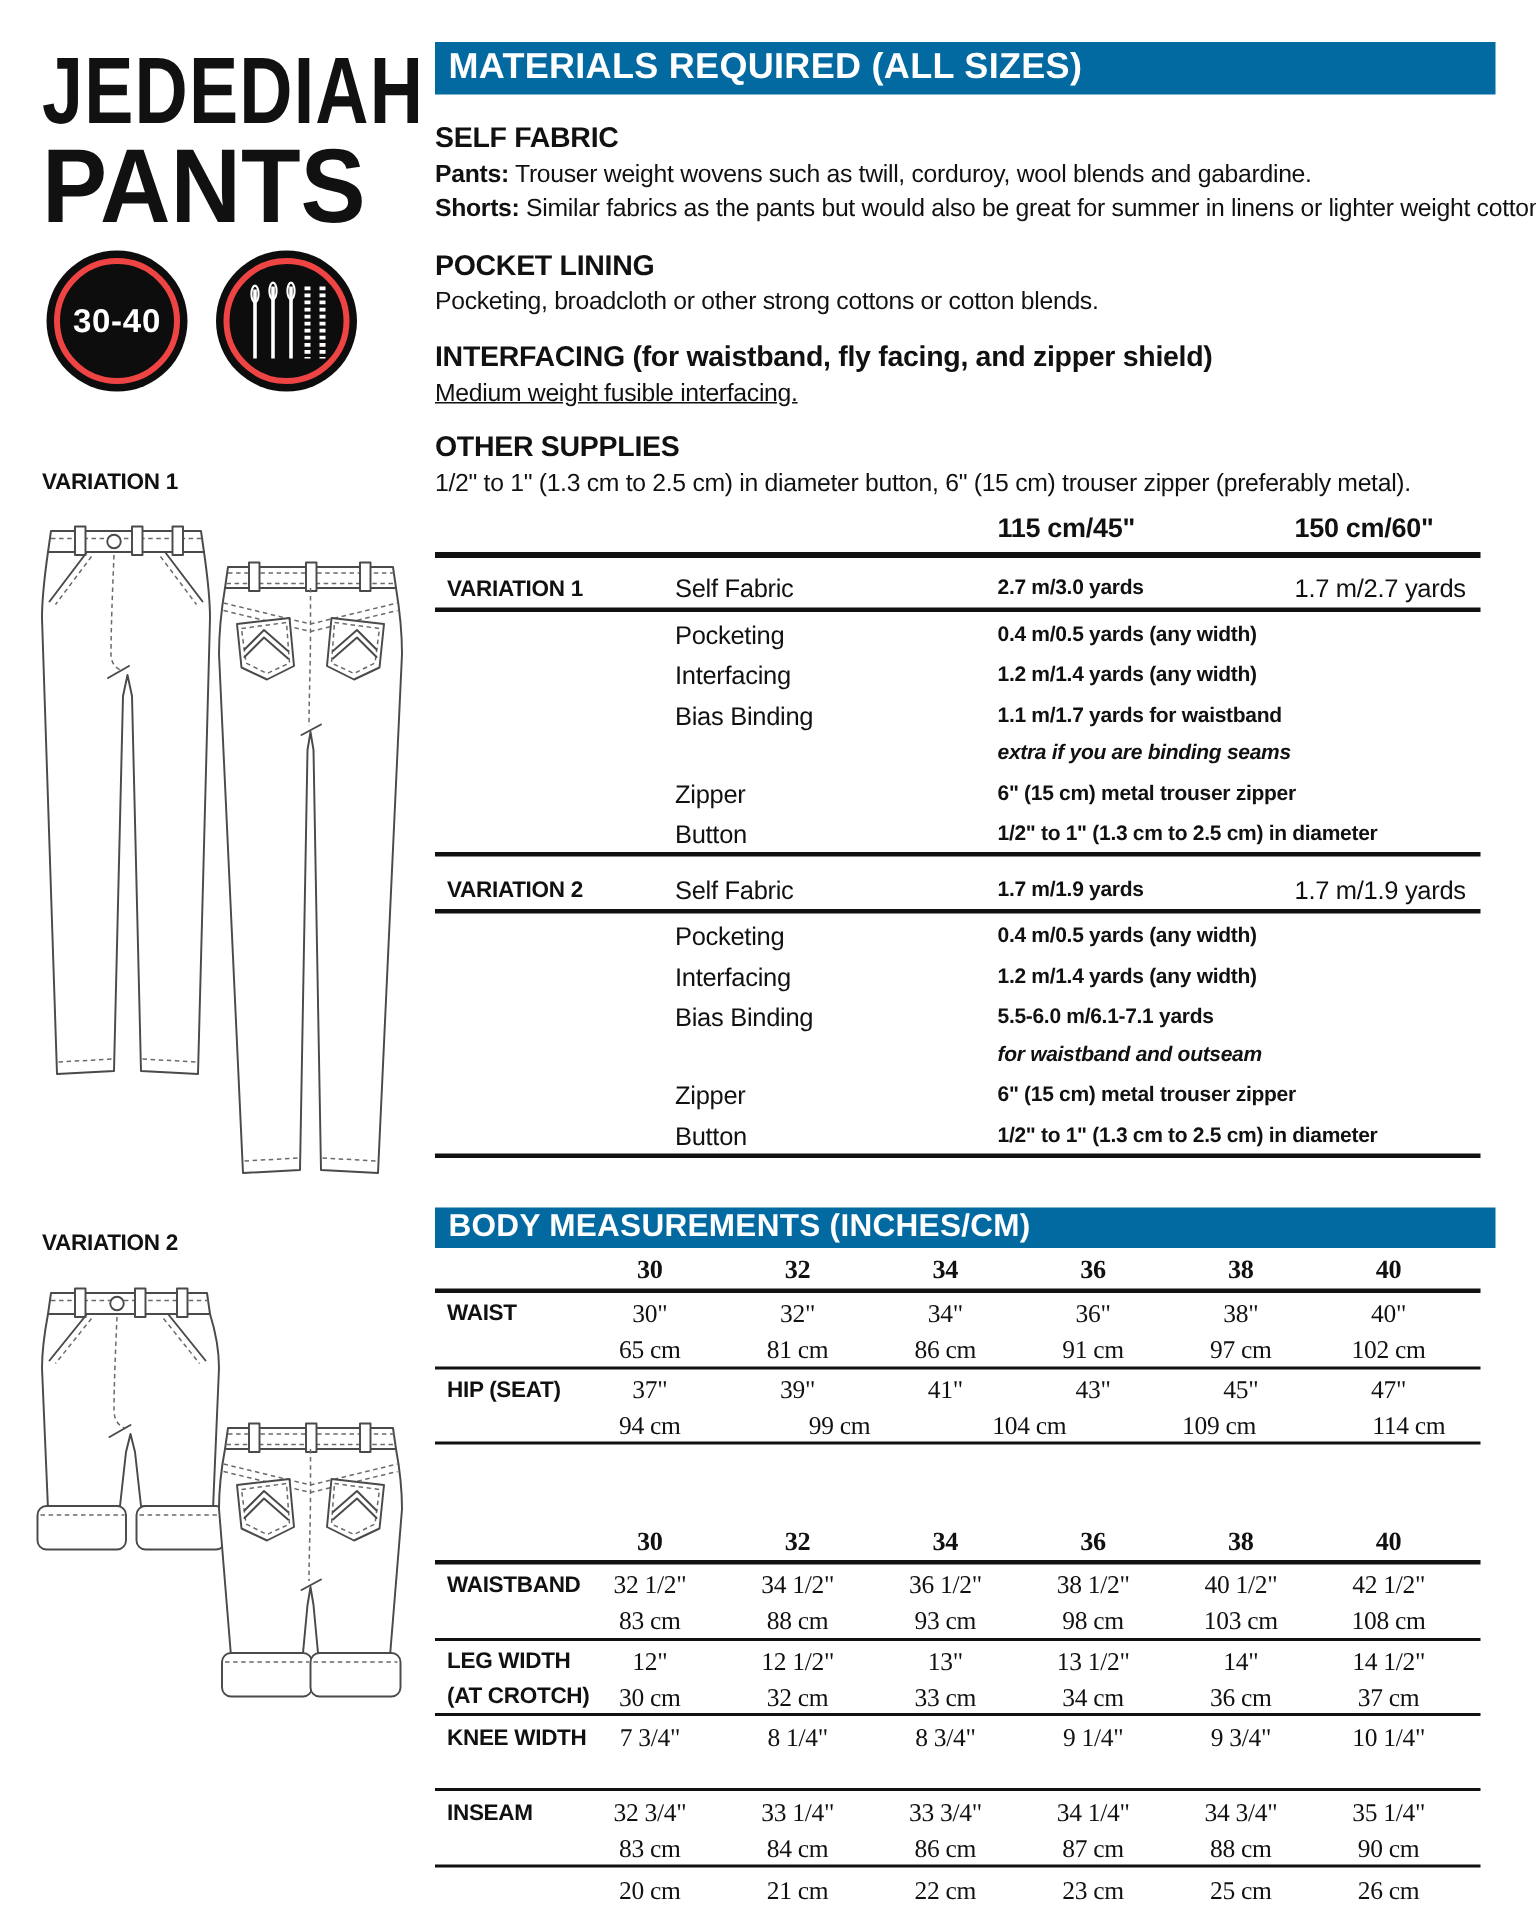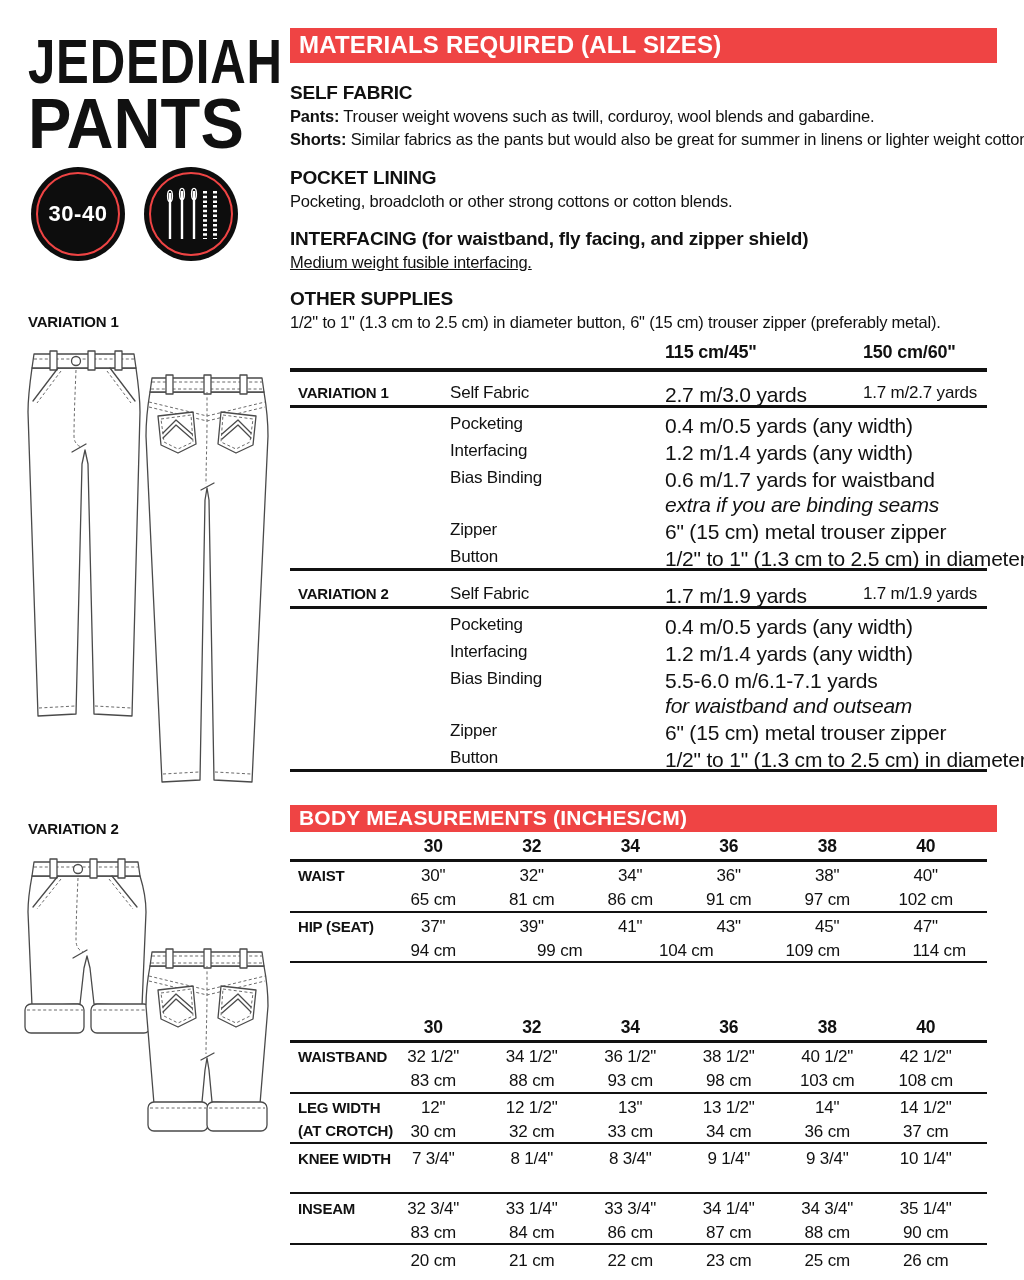--- a/index.html
+++ b/index.html
@@ -3,39 +3,39 @@
 <meta charset="utf-8">
 <style>
   html,body{margin:0;padding:0;background:#e8e8e8;}
   .page{position:relative;width:1024px;height:1280px;background:#ffffff;margin:0 auto;
         font-family:"Liberation Sans","DejaVu Sans",sans-serif;color:#111;overflow:hidden;}
   .abs{position:absolute;}
   
   .brand-l1{font-size:63px;font-weight:700;letter-spacing:1px;transform:scaleX(.78);transform-origin:left top;line-height:1;white-space:nowrap;}
   .brand-l2{font-size:70px;font-weight:700;letter-spacing:0px;transform:scaleX(.93);transform-origin:left top;line-height:1;margin-top:-4px;white-space:nowrap;}
   .badge{width:94px;height:94px;border-radius:50%;background:#0d0d0d;position:absolute;}
-  .badge .ring{position:absolute;inset:5px;border:2px solid #ef4444;border-radius:50%;display:flex;align-items:center;justify-content:center;}
+  .badge .ring{position:absolute;inset:5px;border:4px solid #ef4444;border-radius:50%;display:flex;align-items:center;justify-content:center;}
   .badge .num{color:#fff;font-weight:700;font-size:22px;letter-spacing:.5px;}
   .varlabel{font-size:15px;font-weight:700;letter-spacing:-.2px;}
   
   .rcol{position:absolute;left:290px;top:0;width:707px;height:1280px;}
-  .bar{position:absolute;left:0;width:707px;background:#ef4444;color:#fff;font-weight:700;box-sizing:border-box;padding-left:9px;white-space:nowrap;}
+  .bar{position:absolute;left:0;width:707px;background:#0369a1;color:#fff;font-weight:700;box-sizing:border-box;padding-left:9px;white-space:nowrap;}
   .bar.big{height:35px;font-size:24px;line-height:34px;letter-spacing:.2px;}
   .bar.med{height:27px;font-size:21px;line-height:26px;letter-spacing:.2px;}
   .h3{position:absolute;font-size:19px;font-weight:700;letter-spacing:-.2px;white-space:nowrap;}
   .body-line{position:absolute;font-size:16.5px;letter-spacing:-.2px;white-space:nowrap;}
   .body-line b{font-weight:700;}
   .rule{position:absolute;background:#111;}
   .tlabel{position:absolute;left:8px;font-size:15px;font-weight:700;letter-spacing:-.2px;white-space:nowrap;}
   .titem{position:absolute;left:160px;font-size:17px;letter-spacing:-.2px;white-space:nowrap;}
-  .tval{position:absolute;left:375px;font-size:21px;letter-spacing:-.2px;white-space:nowrap;}
+  .tval{position:absolute;left:375px;font-size:14px;letter-spacing:-.2px;white-space:nowrap;font-weight:bold;}
   .tval2{position:absolute;left:573px;font-size:17px;letter-spacing:-.2px;white-space:nowrap;}
   .thead{font-weight:700;font-size:18px;}
   .note{font-style:italic;}
-  .size-row{position:absolute;left:94px;display:grid;grid-template-columns:repeat(6,98.5px);text-align:center;font-size:17px;letter-spacing:-.2px;}
+  .size-row{position:absolute;left:94px;display:grid;grid-template-columns:repeat(6,98.5px);text-align:center;font-size:17px;letter-spacing:-.2px;font-family:Liberation Serif, serif;}
   .size-row.head{font-weight:700;font-size:17.5px;}
   
   svg .ln{fill:none;stroke:#4a4a4a;stroke-width:1.3;stroke-linejoin:round;stroke-linecap:round;}
   svg .fillw{fill:#ffffff;}
   svg .st{fill:none;stroke:#6a6a6a;stroke-width:1;stroke-dasharray:3 2.4;stroke-linejoin:round;}
 </style>
 </head>
 <body>
 
 <div class="page">
@@ -197,21 +197,21 @@
     <div class="titem" style="top:383px;">Self Fabric</div>
     <div class="tval" style="top:383px;">2.7 m/3.0 yards</div>
     <div class="tval2" style="top:383px;">1.7 m/2.7 yards</div>
     <div class="rule" style="top:405px;left:0;width:697px;height:3px;"></div>
 
     <div class="titem" style="top:414px;">Pocketing</div>
     <div class="tval" style="top:414px;">0.4 m/0.5 yards (any width)</div>
     <div class="titem" style="top:441px;">Interfacing</div>
     <div class="tval" style="top:441px;">1.2 m/1.4 yards (any width)</div>
     <div class="titem" style="top:468px;">Bias Binding</div>
-    <div class="tval" style="top:468px;">0.6 m/1.7 yards for waistband</div>
+    <div class="tval" style="top:468px;">1.1 m/1.7 yards for waistband</div>
     <div class="tval note" style="top:493px;">extra if you are binding seams</div>
     <div class="titem" style="top:520px;">Zipper</div>
     <div class="tval" style="top:520px;">6" (15 cm) metal trouser zipper</div>
     <div class="titem" style="top:547px;">Button</div>
     <div class="tval" style="top:547px;">1/2" to 1" (1.3 cm to 2.5 cm) in diameter</div>
     <div class="rule" style="top:568px;left:0;width:697px;height:3px;"></div>
 
     <div class="tlabel" style="top:585px;">VARIATION 2</div>
     <div class="titem" style="top:584px;">Self Fabric</div>
     <div class="tval" style="top:584px;">1.7 m/1.9 yards</div>

